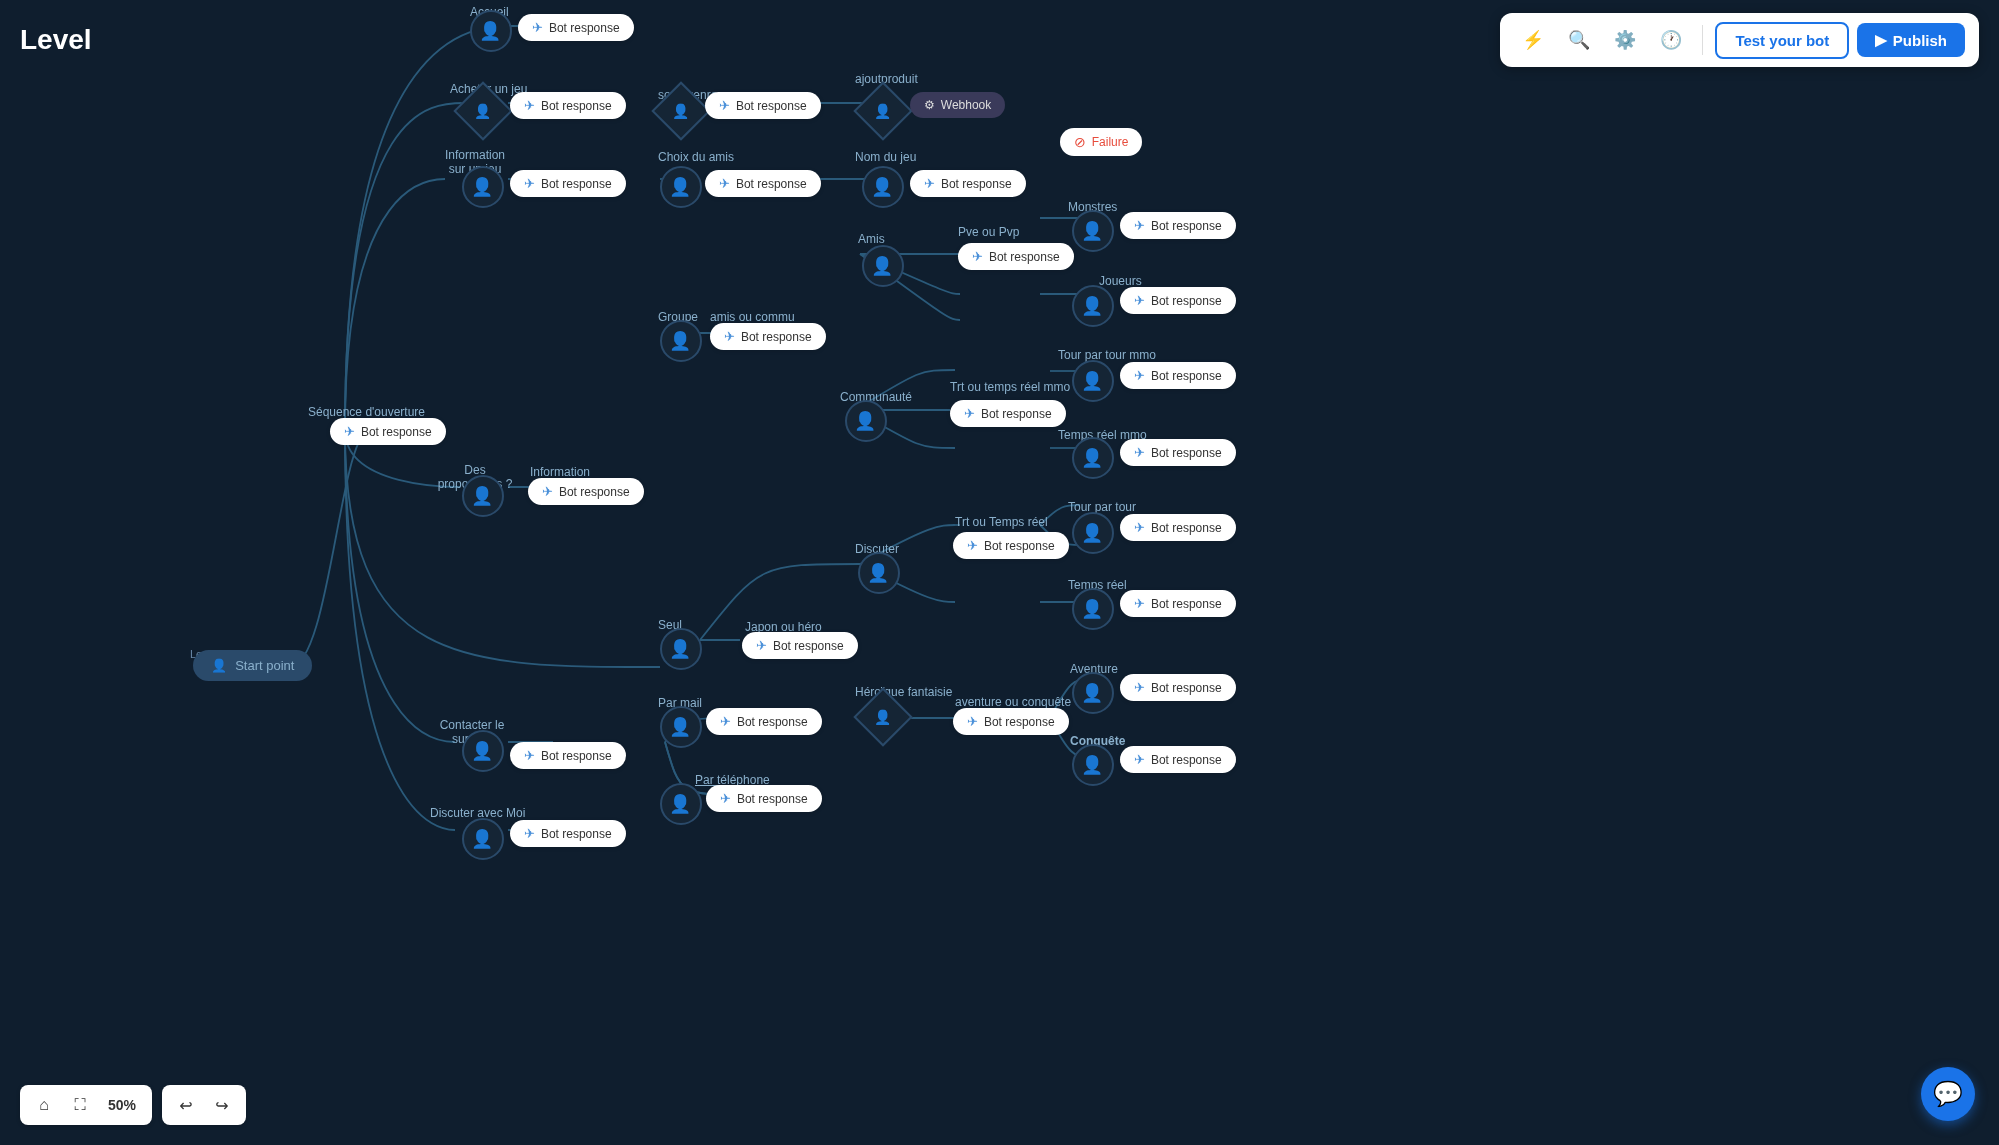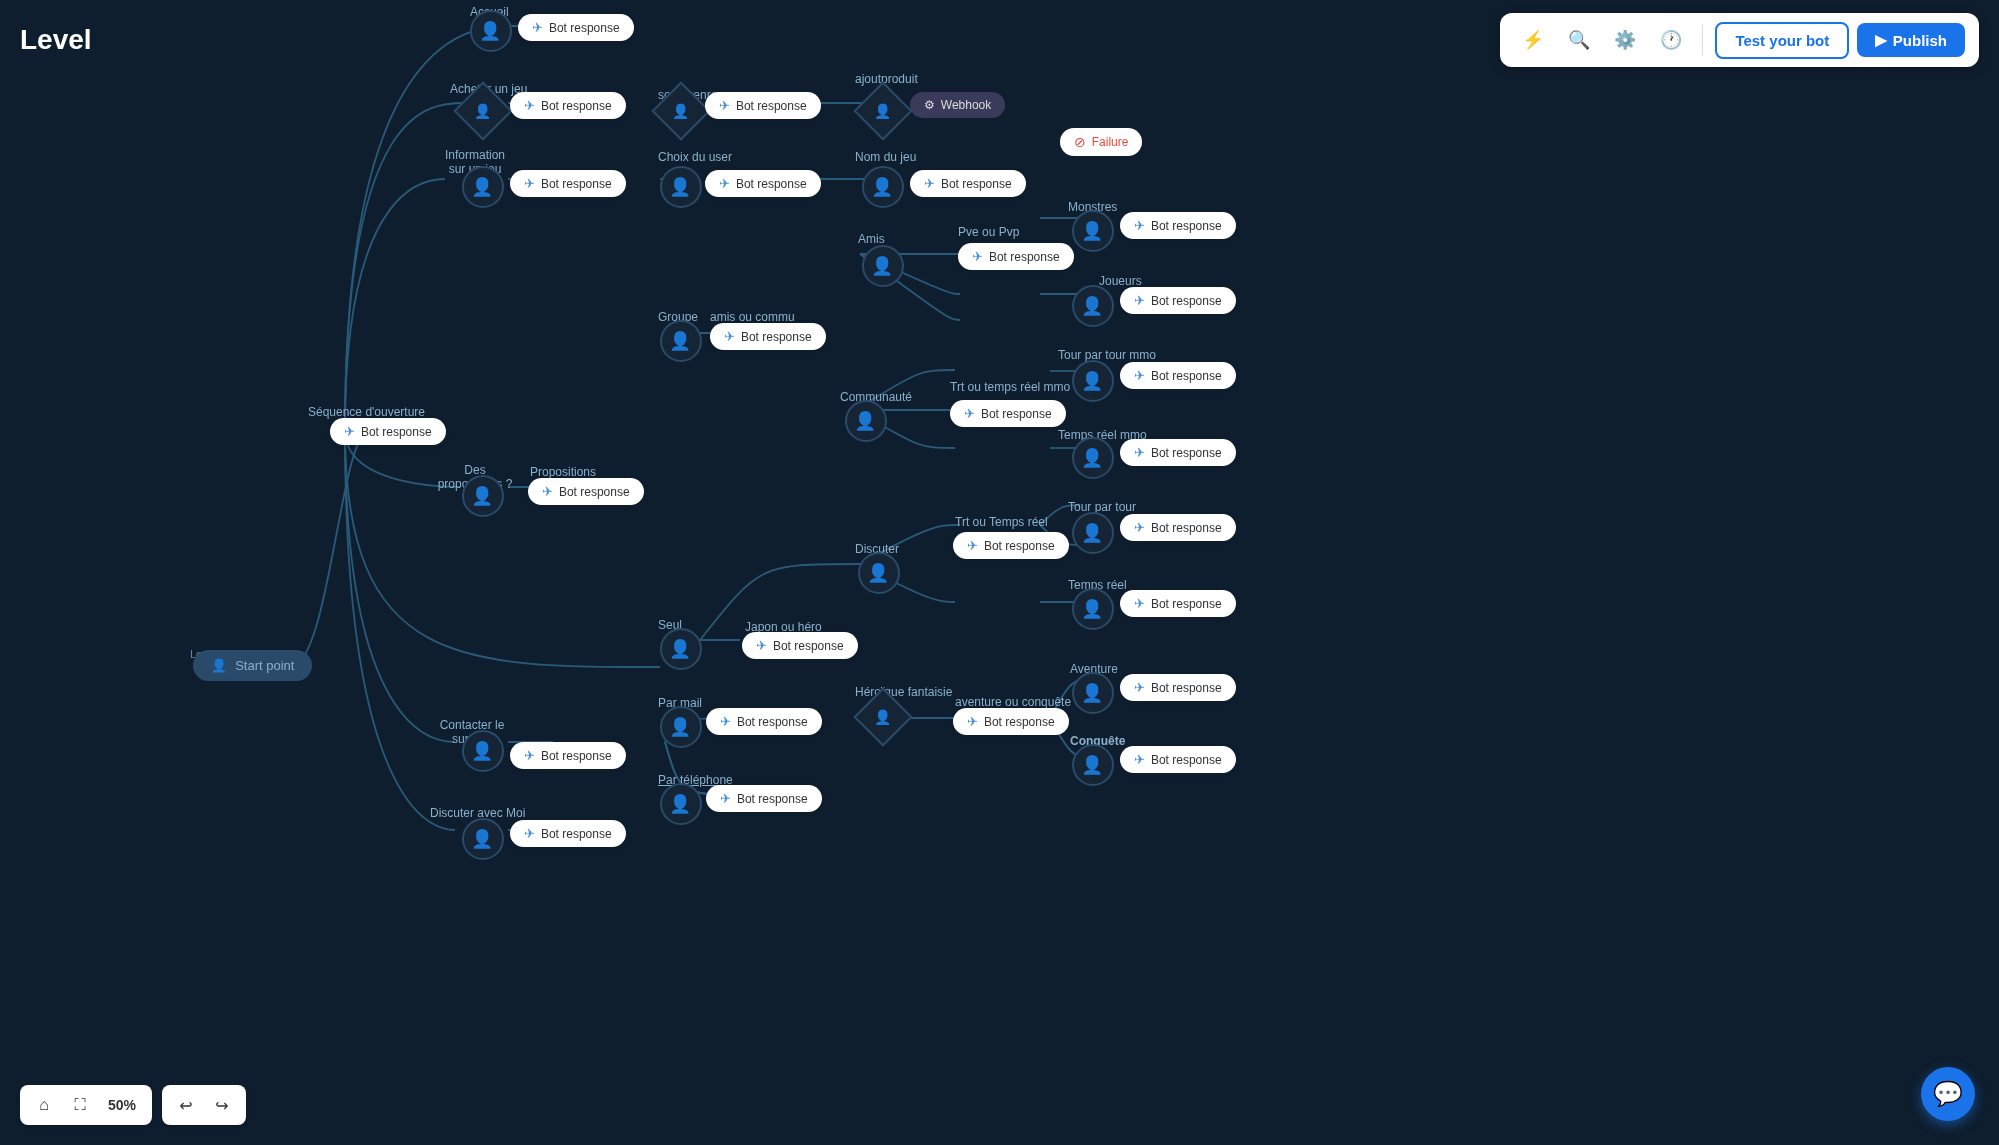--- a/index.html
+++ b/index.html
@@ -426,21 +426,21 @@
   <div class="canvas-label-top" style="left:435px; top:148px; max-width:80px; white-space:normal;">
     <span>Information sur un jeu</span>
   </div>
   <div class="node-user" style="left:462px; top:166px;">👤</div>
   <div class="node-bot-response" style="left:510px; top:170px;">
     <span class="send-icon">✈</span>
     <span>Bot response</span>
   </div>
 
   <div class="canvas-label-top" style="left:658px; top:150px;">
-    <span>Choix du user</span>
+    <span>Choix du amis</span>
   </div>
   <div class="node-user" style="left:660px; top:166px;">👤</div>
   <div class="node-bot-response" style="left:705px; top:170px;">
     <span class="send-icon">✈</span>
     <span>Bot response</span>
   </div>
 
   <div class="canvas-label-top" style="left:855px; top:150px;">
     <span>Nom du jeu</span>
   </div>
@@ -524,21 +524,21 @@
     <span class="send-icon">✈</span>
     <span>Bot response</span>
   </div>
 
   <div class="canvas-label-top" style="left:435px; top:463px; max-width:80px; white-space:normal;">
     <span>Des propositions ?</span>
   </div>
   <div class="node-user" style="left:462px; top:475px;">👤</div>
 
   <div class="canvas-label-top" style="left:530px; top:465px;">
-    <span>Propositions</span>
+    <span>Information</span>
   </div>
   <div class="node-bot-response" style="left:528px; top:478px;">
     <span class="send-icon">✈</span>
     <span>Bot response</span>
   </div>
 
   <div class="canvas-label-top" style="left:1068px; top:500px;">
     <span>Tour par tour</span>
   </div>
   <div class="node-user" style="left:1072px; top:512px;">👤</div>
@@ -626,21 +626,21 @@
 
   <div class="canvas-label-top" style="left:1070px; top:734px;font-weight:bold;">
     <span>Conquête</span>
   </div>
   <div class="node-user" style="left:1072px; top:744px;">👤</div>
   <div class="node-bot-response" style="left:1120px; top:746px;">
     <span class="send-icon">✈</span>
     <span>Bot response</span>
   </div>
 
-  <div class="canvas-label-top" style="left:658px; top:773px;text-decoration:underline;">
+  <div class="canvas-label-top" style="left:695px; top:773px;text-decoration:underline;">
     <span>Par téléphone</span>
   </div>
   <div class="node-user" style="left:660px; top:783px;">👤</div>
   <div class="node-bot-response" style="left:706px; top:785px;">
     <span class="send-icon">✈</span>
     <span>Bot response</span>
   </div>
 
   <div class="canvas-label-top" style="left:430px; top:806px;">
     <span>Discuter avec Moi</span>

